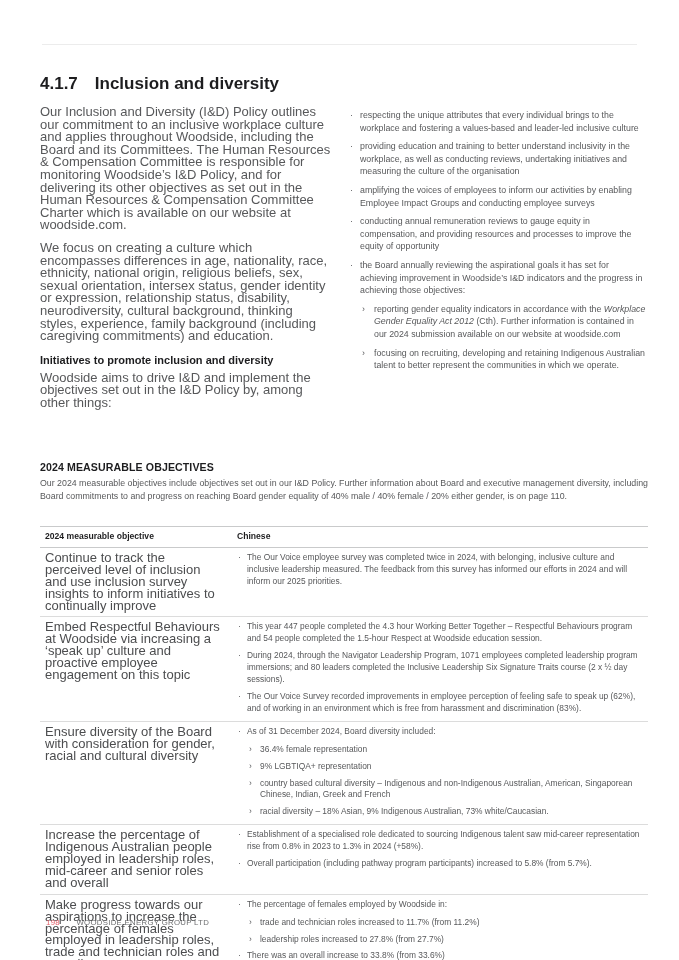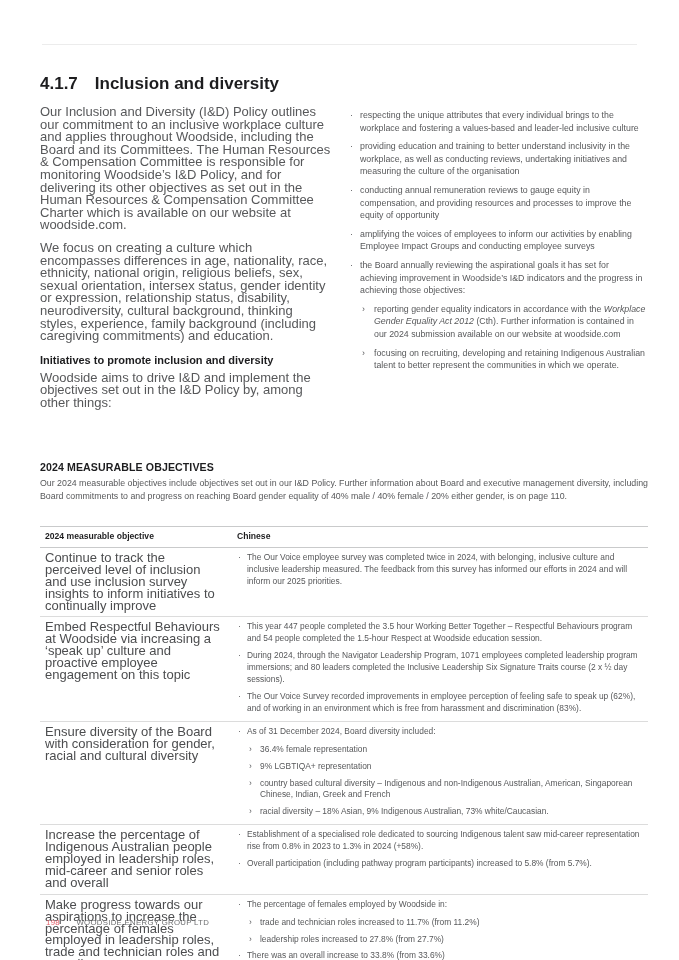--- a/index.html
+++ b/index.html
@@ -65,22 +65,22 @@
     <div class="col-left">
       <p class="body">Our Inclusion and Diversity (I&amp;D) Policy outlines our commitment to an inclusive workplace culture and applies throughout Woodside, including the Board and its Committees. The Human Resources &amp; Compensation Committee is responsible for monitoring Woodside’s I&amp;D Policy, and for delivering its other objectives as set out in the Human Resources &amp; Compensation Committee Charter which is available on our website at woodside.com.</p>
       <p class="body">We focus on creating a culture which encompasses differences in age, nationality, race, ethnicity, national origin, religious beliefs, sex, sexual orientation, intersex status, gender identity or expression, relationship status, disability, neurodiversity, cultural background, thinking styles, experience, family background (including caregiving commitments) and education.</p>
       <h3 class="sub">Initiatives to promote inclusion and diversity</h3>
       <p class="body">Woodside aims to drive I&amp;D and implement the objectives set out in the I&amp;D Policy by, among other things:</p>
     </div>
 
     <div class="col-right">
       <div class="b"><span>respecting the unique attributes that every individual brings to the workplace and fostering a values-based and leader-led inclusive culture</span></div>
       <div class="b"><span>providing education and training to better understand inclusivity in the workplace, as well as conducting reviews, undertaking initiatives and measuring the culture of the organisation</span></div>
+      <div class="b"><span>amplifying the voices of employees to inform our activities by enabling Employee Impact Groups and conducting employee surveys</span></div>
       <div class="b"><span>conducting annual remuneration reviews to gauge equity in compensation, and providing resources and processes to improve the equity of opportunity</span></div>
-      <div class="b"><span>amplifying the voices of employees to inform our activities by enabling Employee Impact Groups and conducting employee surveys</span></div>
       <div class="b">
         <span>the Board annually reviewing the aspirational goals it has set for achieving improvement in Woodside’s I&amp;D indicators and the progress in achieving those objectives:</span>
         <div class="subs">
           <div class="sb"><span>reporting gender equality indicators in accordance with the </span><span class="it">Workplace Gender Equality Act 2012</span><span> (Cth). Further information is contained in our 2024 submission available on our website at woodside.com</span></div>
           <div class="sb"><span>focusing on recruiting, developing and retaining Indigenous Australian talent to better represent the communities in which we operate.</span></div>
         </div>
       </div>
     </div>
   </div>
 
@@ -97,21 +97,21 @@
     <div class="t-row">
       <div class="c1">Continue to track the perceived level of inclusion and use inclusion survey insights to inform initiatives to continually improve</div>
       <div class="c2">
         <div class="b"><span>The Our Voice employee survey was completed twice in 2024, with belonging, inclusive culture and inclusive leadership measured. The feedback from this survey has informed our efforts in 2024 and will inform our 2025 priorities.</span></div>
       </div>
     </div>
 
     <div class="t-row">
       <div class="c1">Embed Respectful Behaviours at Woodside via increasing a ‘speak up’ culture and proactive employee engagement on this topic</div>
       <div class="c2">
-        <div class="b"><span>This year 447 people completed the 3.5 hour Working Better Together – Respectful Behaviours program and 54 people completed the 1.5-hour Respect at Woodside education session.</span></div>
+        <div class="b"><span>This year 447 people completed the 4.3 hour Working Better Together – Respectful Behaviours program and 54 people completed the 1.5-hour Respect at Woodside education session.</span></div>
         <div class="b"><span>During 2024, through the Navigator Leadership Program, 1071 employees completed leadership program immersions; and 80 leaders completed the Inclusive Leadership Six Signature Traits course (2 x ½ day sessions).</span></div>
         <div class="b"><span>The Our Voice Survey recorded improvements in employee perception of feeling safe to speak up (62%), and of working in an environment which is free from harassment and discrimination (83%).</span></div>
       </div>
     </div>
 
     <div class="t-row">
       <div class="c1">Ensure diversity of the Board with consideration for gender, racial and cultural diversity</div>
       <div class="c2">
         <div class="b">
           <span>As of 31 December 2024, Board diversity included:</span>

